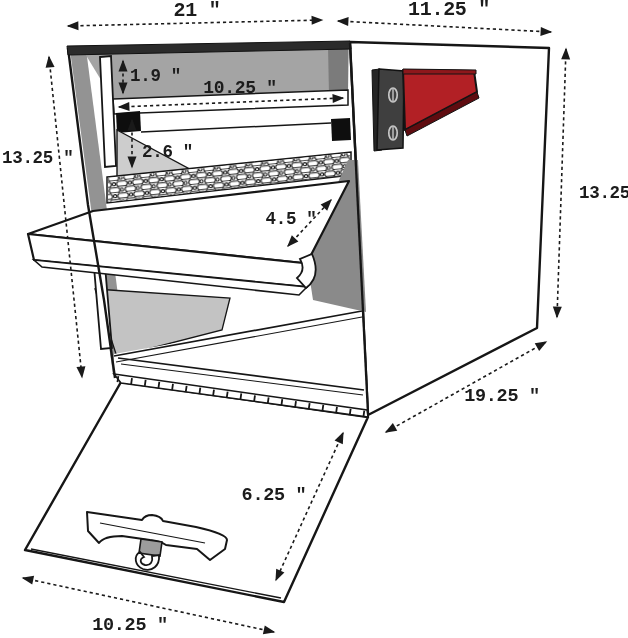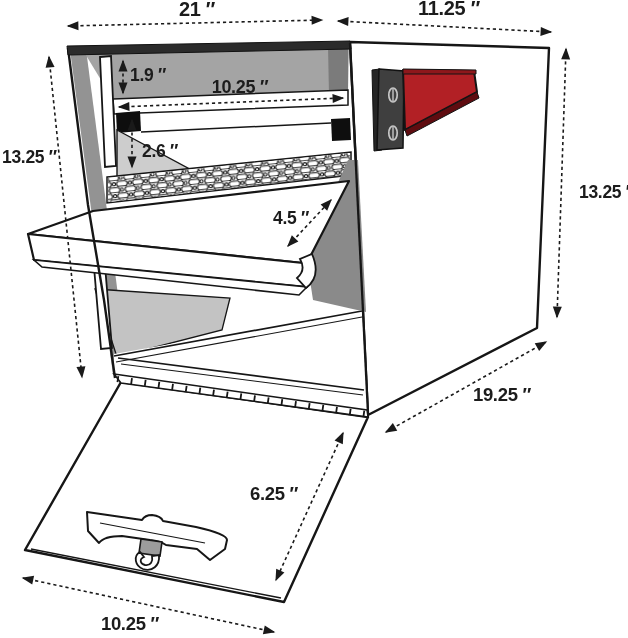--- a/index.html
+++ b/index.html
@@ -1,17 +1,17 @@
 <!DOCTYPE html>
 <html><head>
 <meta charset="utf-8">
 <style>
   html,body{margin:0;padding:0;background:#fff;}
   .stage{width:628px;height:638px;position:relative;background:#fff;overflow:hidden;
-         font-family:Liberation Sans, sans-serif;}
+         font-family:Liberation Mono, monospace;}
   svg{display:block;}
   .dim{fill:none;stroke:#1a1a1a;stroke-width:1.6;stroke-dasharray:3.2 3;}
   .dimlabel{font-weight:bold;fill:#1c1c1c;letter-spacing:-0.3px;}
   .edge{fill:none;stroke:#161616;}
 </style>
 </head>
 <body>
 
 <div class="stage">
 <svg width="628" height="638" viewBox="0 0 628 638">

